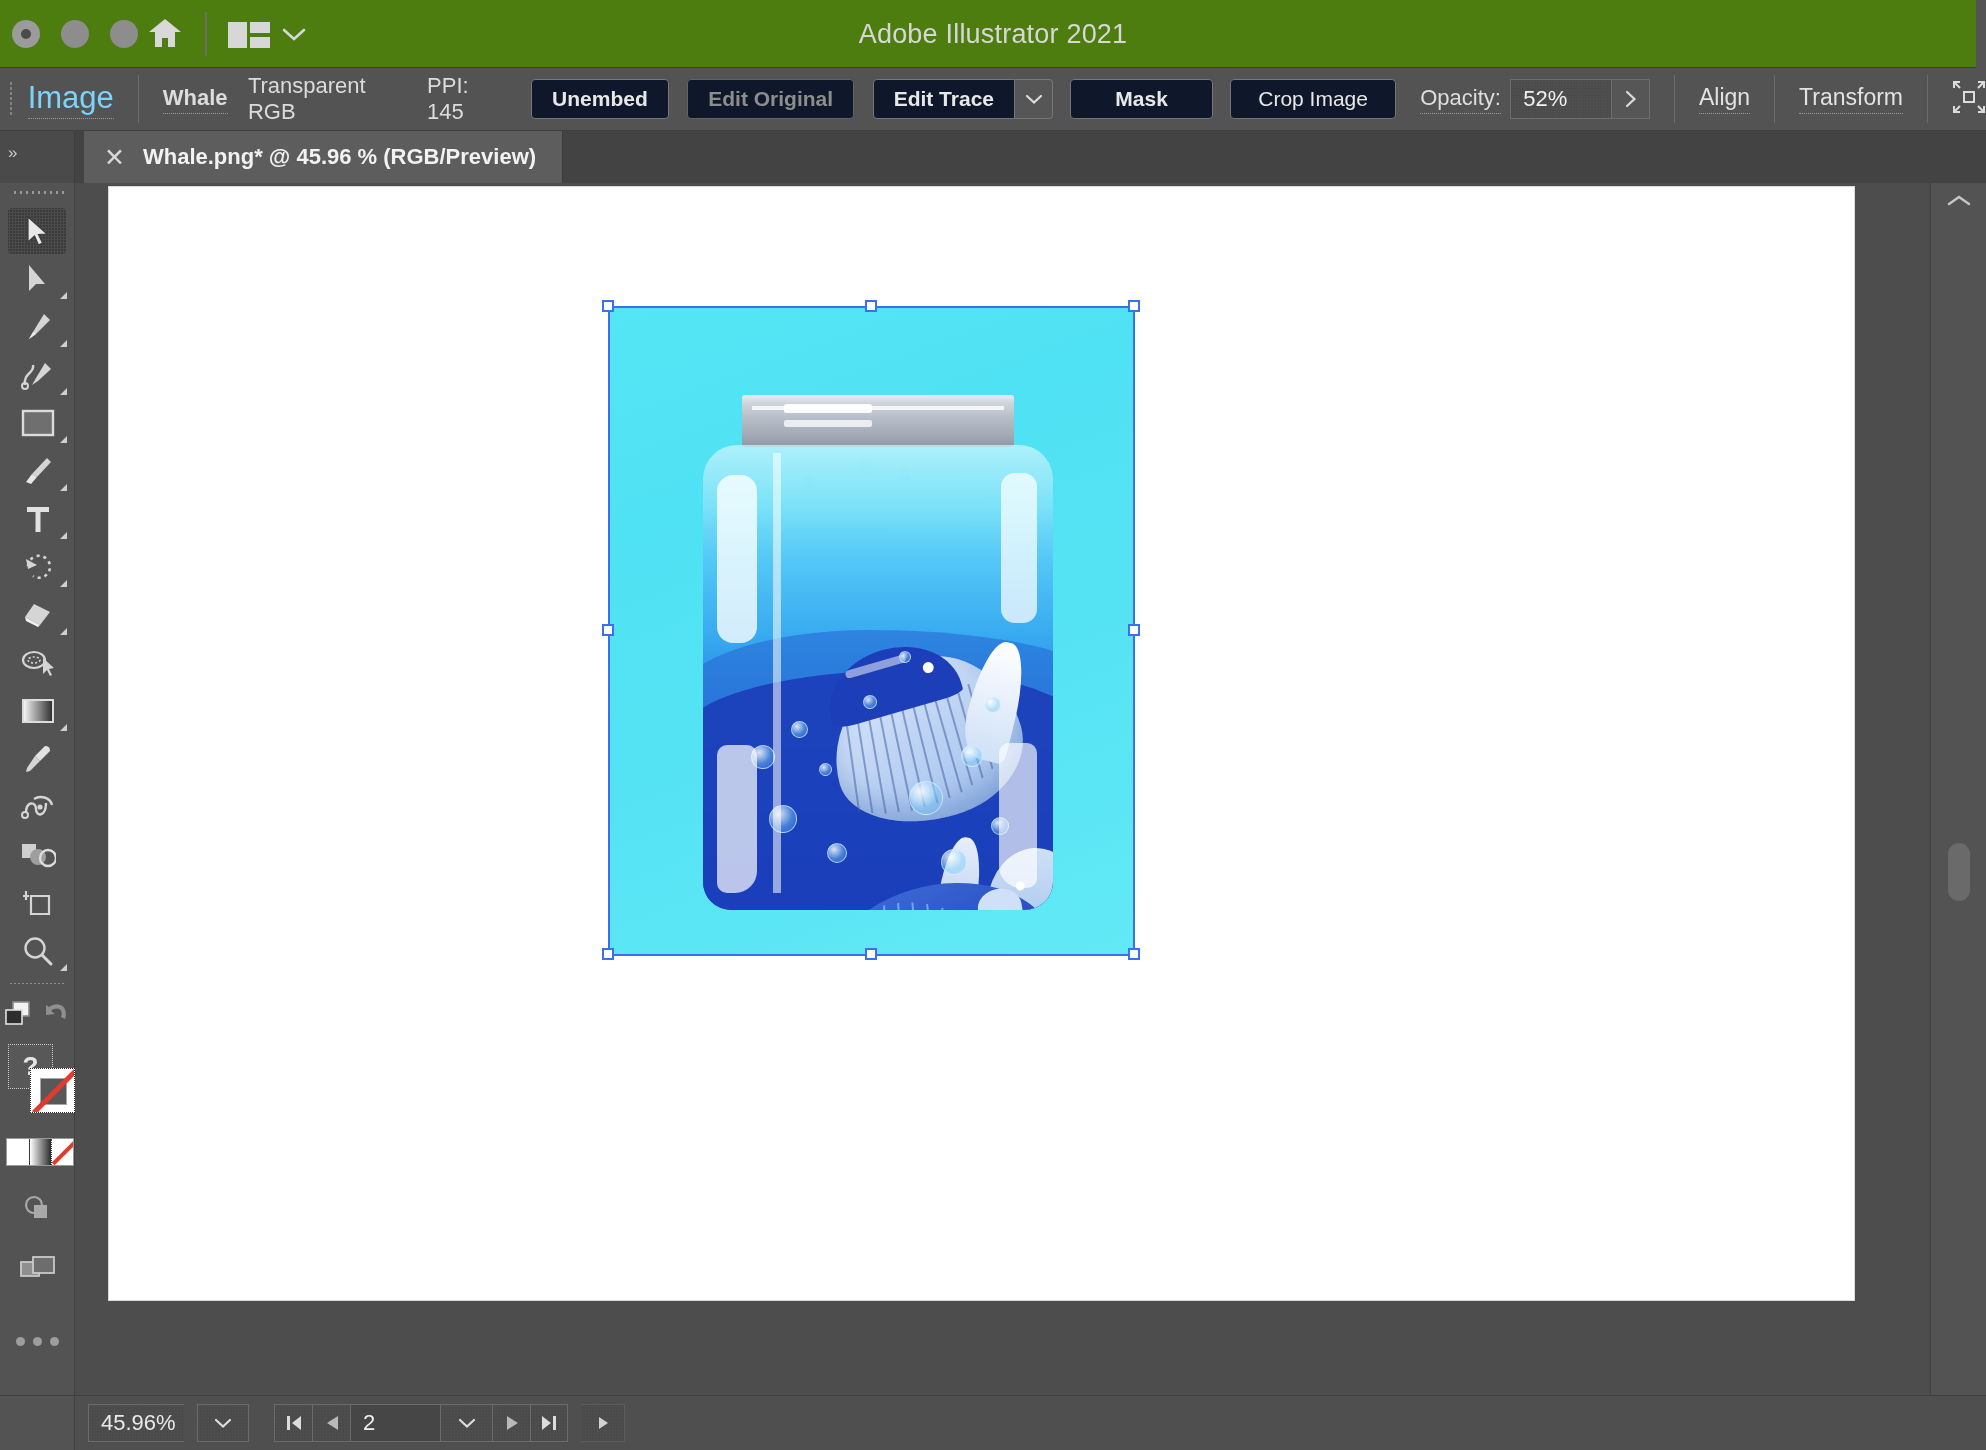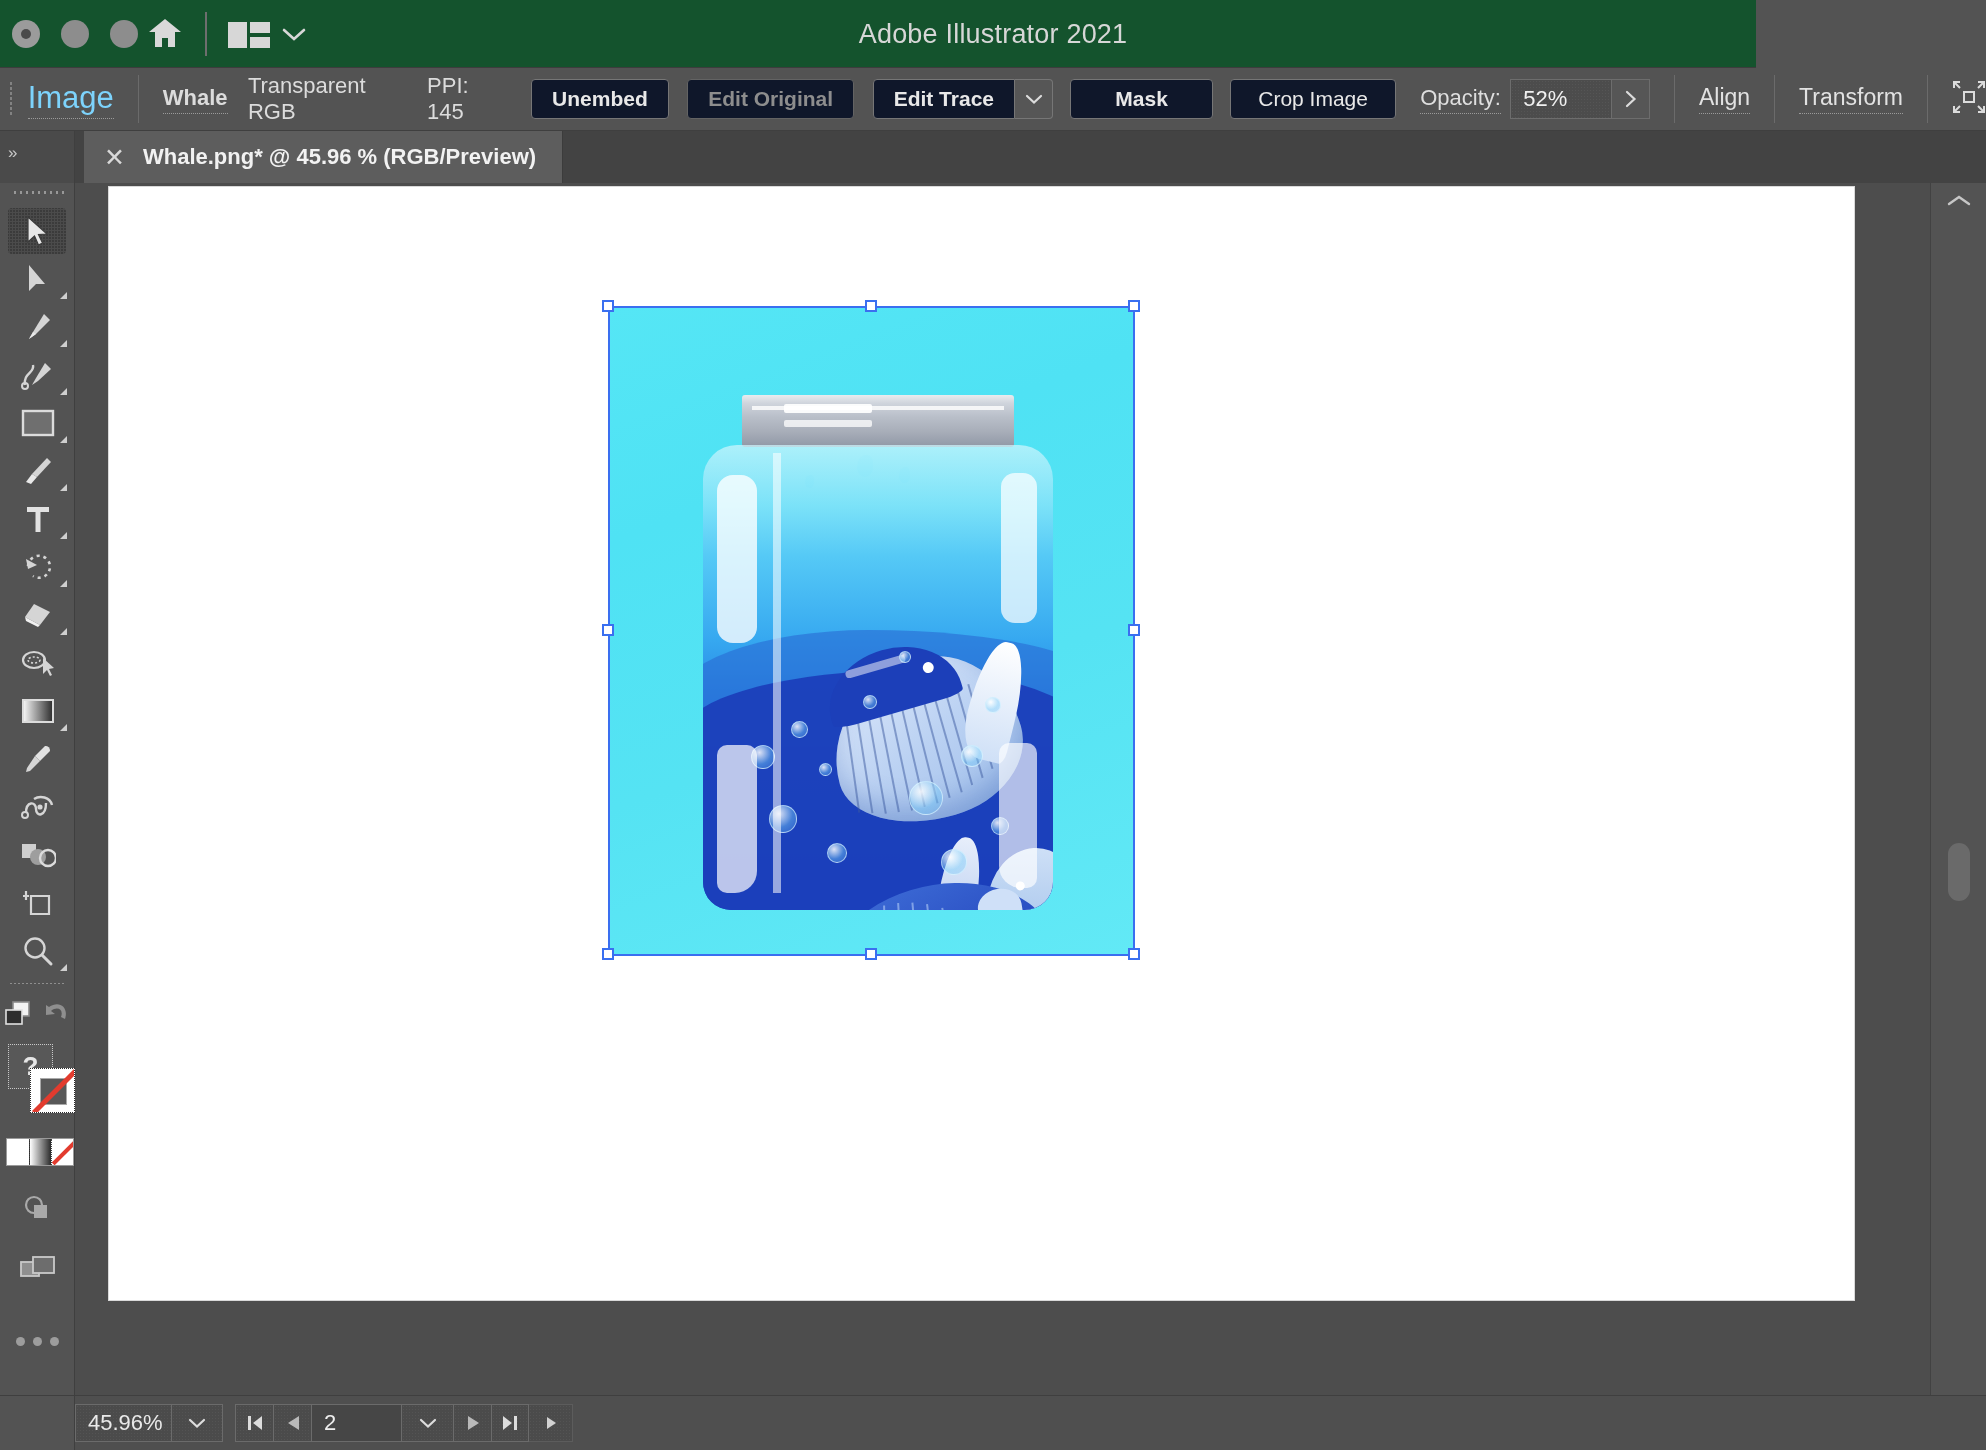--- a/index.html
+++ b/index.html
@@ -6,22 +6,22 @@
   html, body {
     width: 1986px; height: 1450px;
     background: #535353;
     font-family: "Liberation Sans", sans-serif;
     overflow: hidden;
   }
   #app { position: relative; width: 1986px; height: 1450px; background: #535353; }
 
   
   .titlebar {
-    position: absolute; left: 0; top: 0; width: 1756px; height: 68px;
-    background: #14532d;
+    position: absolute; left: 0; top: 0; width: 1976px; height: 68px;
+    background: #4d7c0f;
     border-bottom: 1px solid #3d3d3d;
   }
   .titlebar-inner { position: relative; width: 100%; height: 100%; }
   .traffic { position: absolute; top: 20px; display: flex; gap: 21px; left: 12px; }
   .tl { width: 28px; height: 28px; border-radius: 50%; background: #8d8d8d; }
   .tl.first { background: #9b9b9b; position: relative; }
   .tl.first::after {
     content: ""; position: absolute; left: 9px; top: 9px;
     width: 10px; height: 10px; border-radius: 50%; background: #4a4a4a;
   }
@@ -249,21 +249,21 @@
   .vthumb { position: absolute; left: 17px; top: 660px; width: 22px; height: 58px;
     background: #6a6a6a; border-radius: 11px; }
   .hscroll { position: absolute; left: 905px; right: 56px; bottom: 0; height: 55px;
     background: #4f4f4f; border-top: 1px solid #424242; }
   .hscroll-chev { position: absolute; left: 12px; top: 14px; color: #c6c6c6; font-size: 20px; }
   .hthumb { position: absolute; left: 455px; top: 16px; width: 72px; height: 26px;
     background: #6a6a6a; border-radius: 13px; }
 
   
   .statusbar { position: absolute; left: 0; bottom: 0; width: 1986px; height: 55px;
-    background: #4f4f4f; border-top: 1px solid #3f3f3f; display: flex; align-items: center; }
+    background: #4f4f4f; border-top: 1px solid #3f3f3f; display: flex; align-items: center; gap: 13px; }
   .sb-rail { width: 75px; height: 55px; background: #535353; border-right: 1px solid #3f3f3f; }
   .sb-box { height: 38px; border: 1px solid #6b6b6b; background: #4b4b4b;
     display: flex; align-items: center; color: #e9e9e9; font-size: 22px;
     background-image: radial-gradient(#545454 1px, transparent 1px); background-size: 3px 3px; }
   .sb-zoom { width: 96px; padding-left: 12px; border-right: none; }
   .sb-zoom-arrow { width: 52px; justify-content: center; }
   .sb-nav { display: flex; align-items: stretch; margin-left: 12px; }
   .nav-b { width: 38px; display: flex; align-items: center; justify-content: center;
     border: 1px solid #6b6b6b; border-right: none; background: #4b4b4b;
     background-image: radial-gradient(#545454 1px, transparent 1px); background-size: 3px 3px; height: 38px; }

